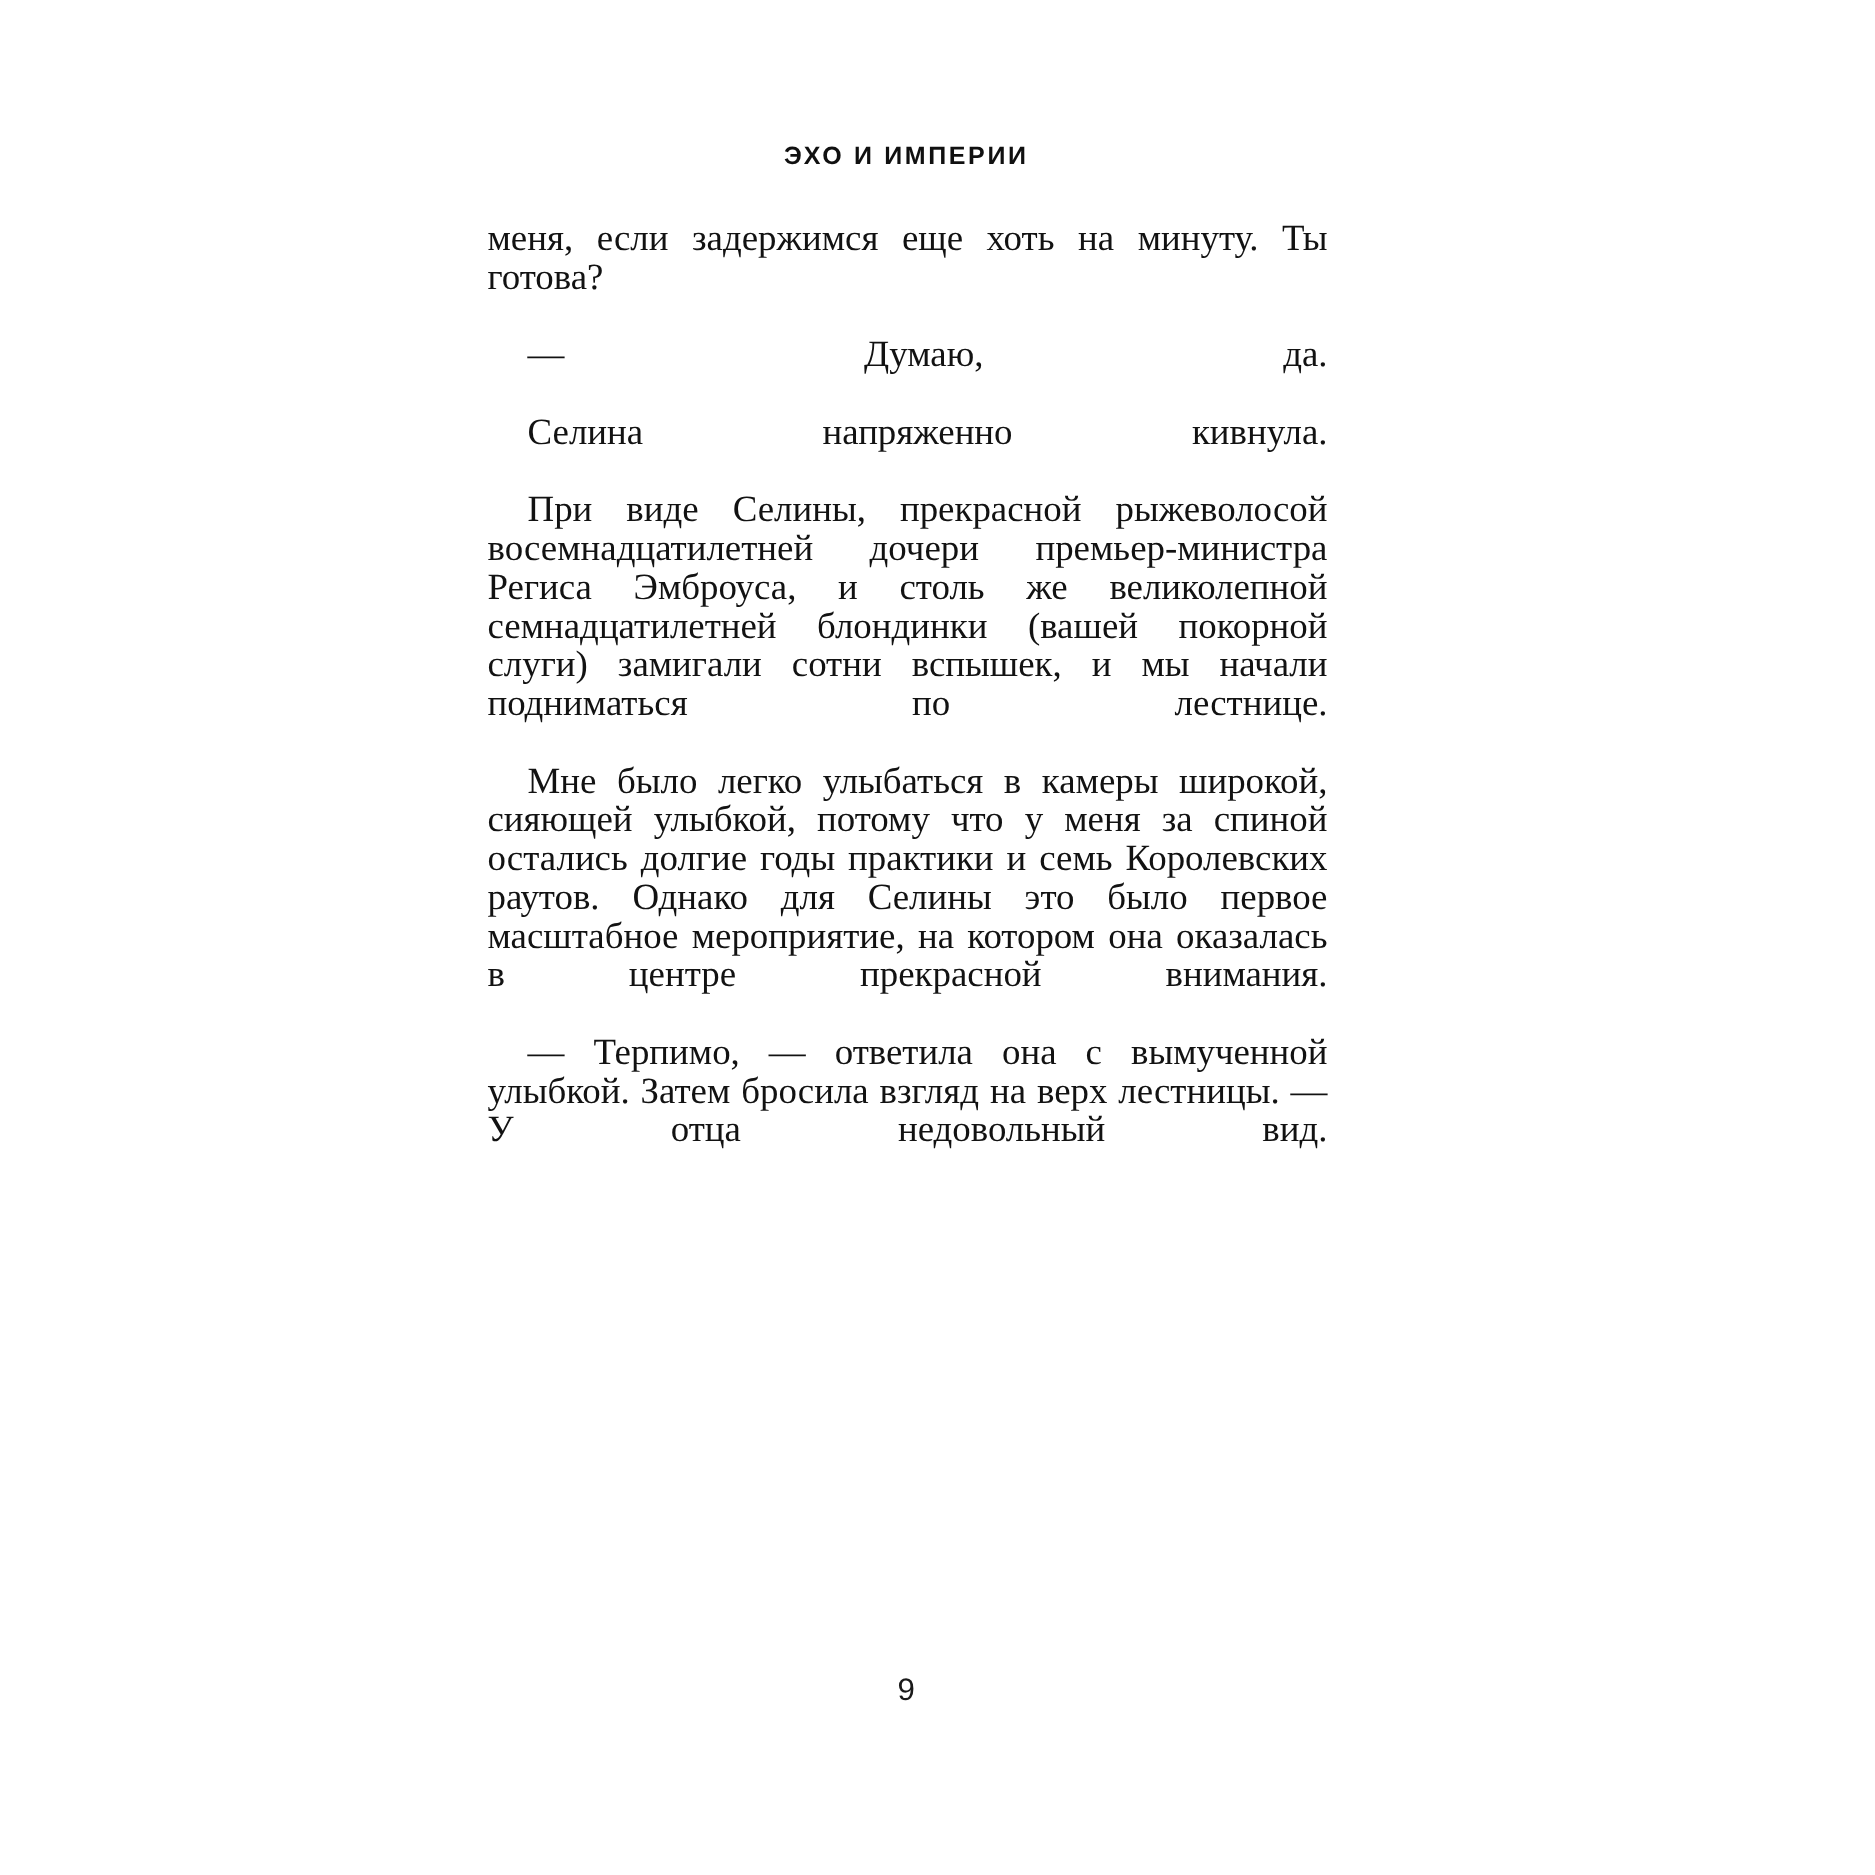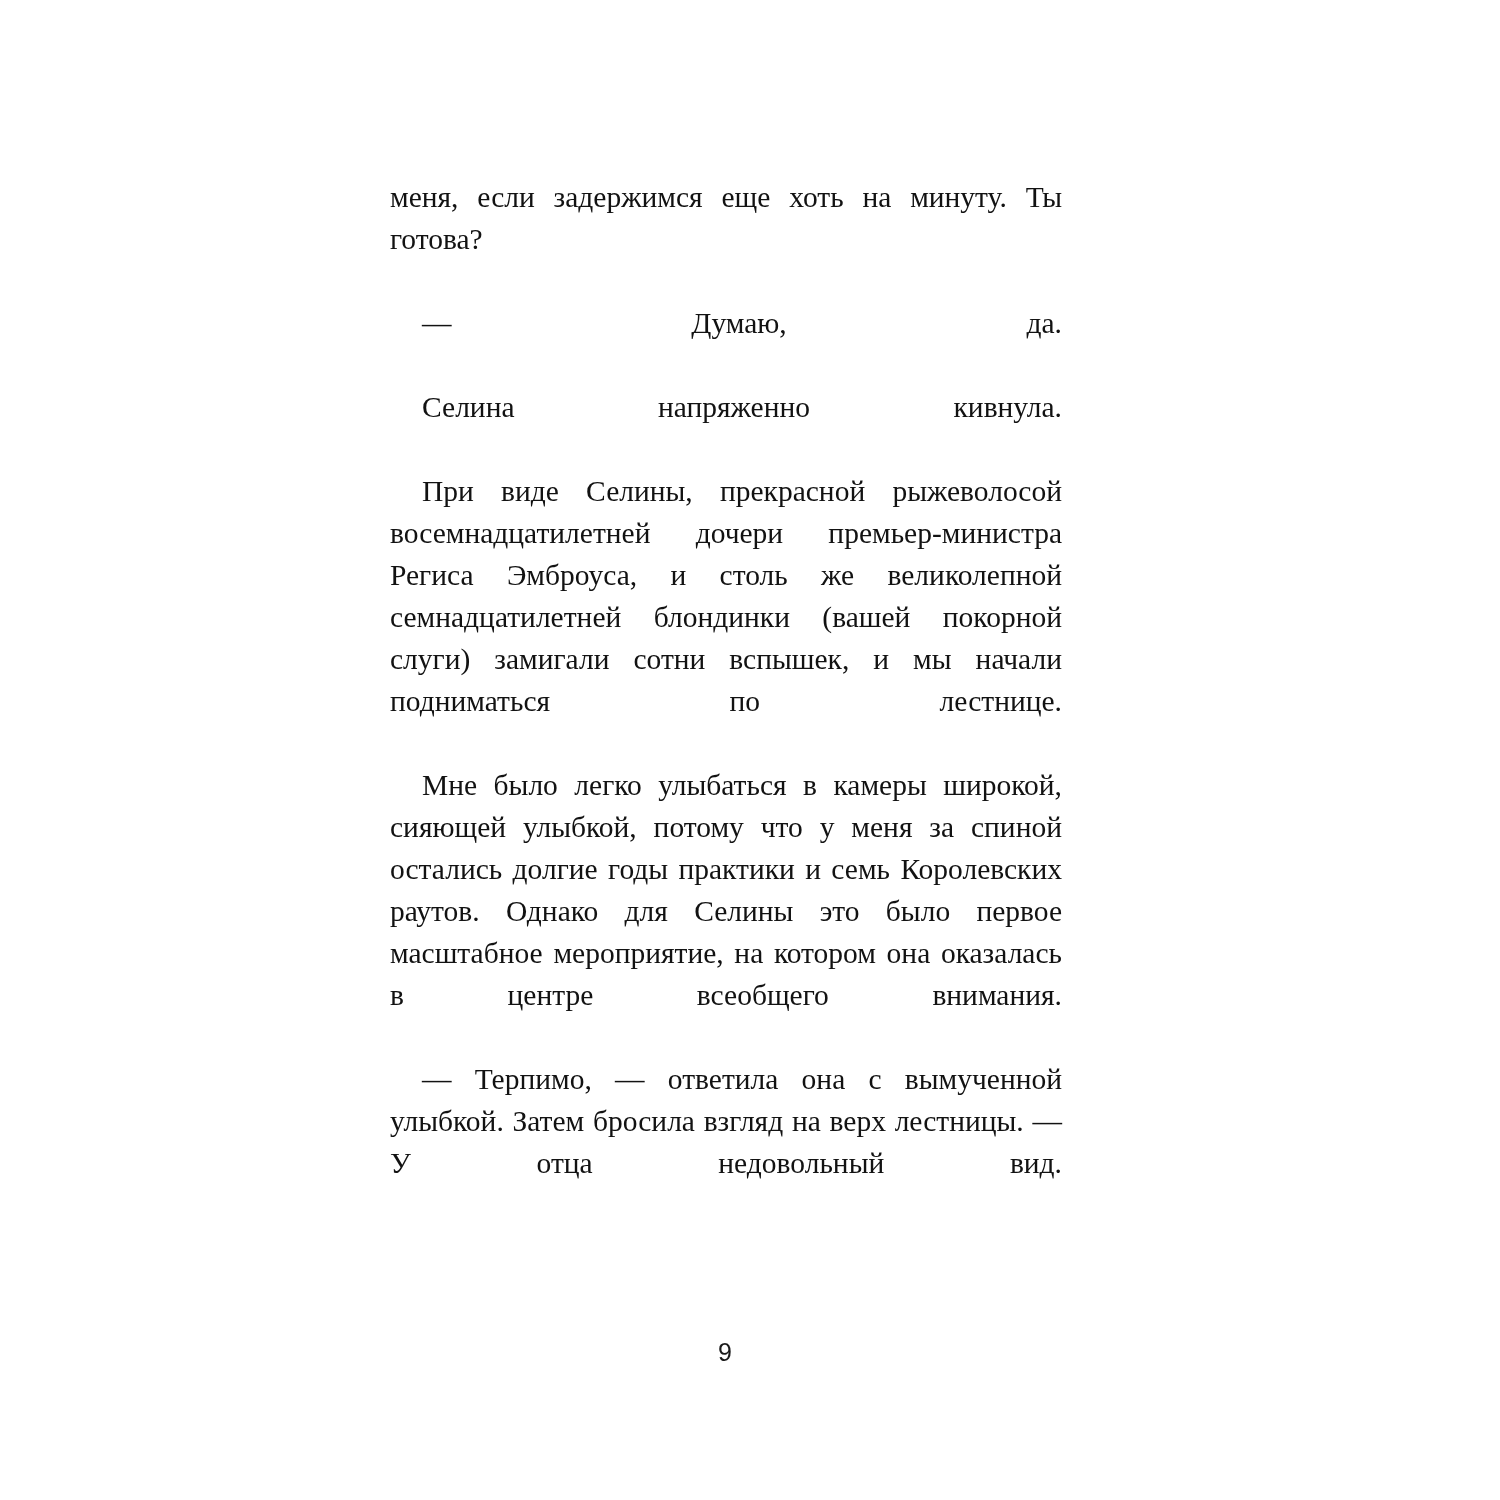--- a/index.html
+++ b/index.html
@@ -42,21 +42,21 @@
   .text-block {
     position: absolute;
     left: 390px;
     top: 176px;
     width: 672px;
   }
 
   .para {
     margin: 0;
     font-size: 29.5px;
-    line-height: 42px;
+    line-height: 31px;
     text-align: justify;
     text-justify: inter-word;
     text-indent: 32px;
     color: #121212;
     hyphens: manual;
     word-spacing: 0.2px;
   }
 
   .para.no-indent {
     text-indent: 0;
@@ -79,33 +79,34 @@
     font-family: "Liberation Sans", "DejaVu Sans", sans-serif;
     font-size: 25px;
     color: #1a1a1a;
   }
 </style>
 </head>
 <body>
 
 <div class="page">
 
+  <div class="running-head">ЭХО И ИМПЕРИИ</div>
 
   <div class="text-block">
 
     <p class="para no-indent">меня, если задержимся еще хоть на минуту. Ты готова?</p>
 
     <p class="para">— Думаю, да.</p>
 
     <p class="para">Селина напряженно кивнула.</p>
 
 
     <p class="para">При виде Селины, прекрасной рыжеволосой восемнадцатилетней дочери премьер-министра Региса Эмброуса, и столь же великолепной семнадцатилетней блондинки (вашей покорной слуги) замигали сотни вспышек, и мы начали подниматься по лестнице.</p>
 
-    <p class="para">Мне было легко улыбаться в камеры широкой, сияющей улыбкой, потому что у меня за спиной остались долгие годы практики и семь Королевских раутов. Однако для Селины это было первое масштабное мероприятие, на котором она оказалась в центре всеобщего внимания.</p>
+    <p class="para">Мне было легко улыбаться в камеры широкой, сияющей улыбкой, потому что у меня за спиной остались долгие годы практики и семь Королевских раутов. Однако для Селины это было первое масштабное мероприятие, на котором она оказалась в центре прекрасной внимания.</p>
 
 
     <p class="para">— Терпимо, — ответила она с вымученной улыбкой. Затем бросила взгляд на верх лестницы. — У отца недовольный вид.</p>
 
   </div>
 
   <div class="folio">9</div>
 
 </div>
 

